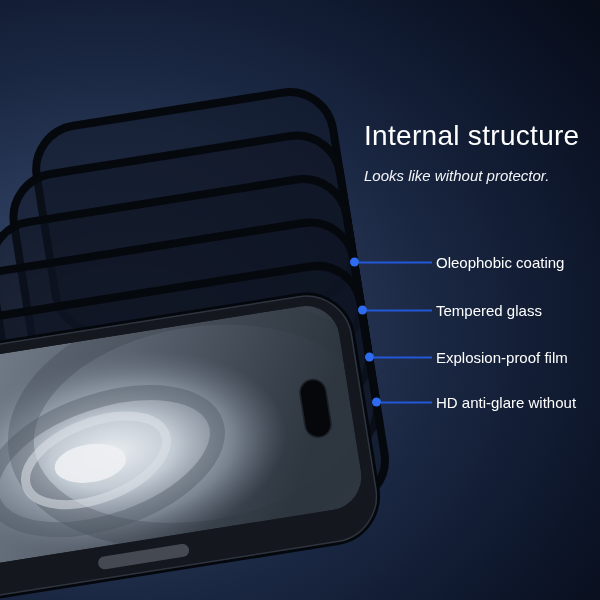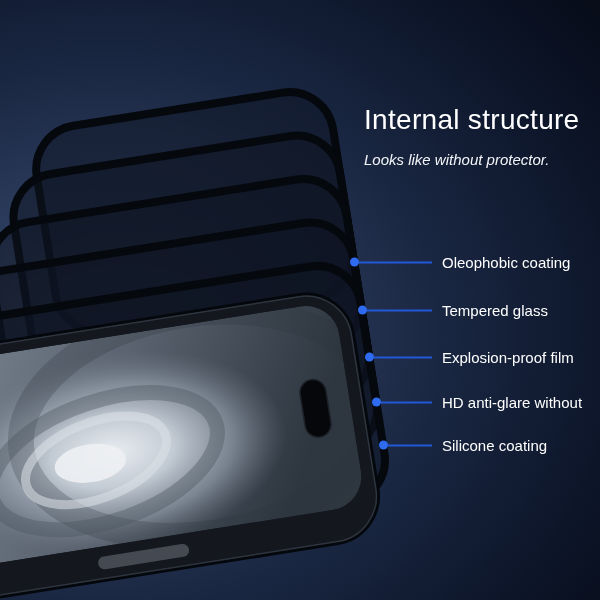--- a/index.html
+++ b/index.html
@@ -9,21 +9,21 @@
     width: 600px;
     height: 600px;
     overflow: hidden;
     font-family: "Liberation Sans", "DejaVu Sans", sans-serif;
     background:
       radial-gradient(640px 520px at 18% 56%,
         #3a4c6e 0%, #2a3a5a 28%, #1a2742 52%, #101a30 72%, #0a1122 88%, #070c18 100%);
   }
   .diagram { position: absolute; left: 0; top: 0; }
 
-  .heading { position: absolute; left: 364px; top: 104px; color: #ffffff; }
+  .heading { position: absolute; left: 364px; top: 120px; color: #ffffff; }
   .heading h1 {
     margin: 0;
     font-size: 28px;
     font-weight: 500;
     letter-spacing: 0.3px;
     white-space: nowrap;
   }
   .heading p {
     margin: 15px 0 0 0;
     font-size: 15px;
@@ -47,21 +47,21 @@
     border-radius: 50%;
     background: #2e6bf0;
   }
   .callout .line {
     flex: none;
     width: var(--lw);
     height: 2px;
     background: #2258d8;
   }
   .callout .txt {
-    margin-left: 10px;
+    margin-left: 4px;
     color: #ffffff;
     font-size: 15px;
     white-space: nowrap;
   }
 </style>
 </head>
 <body>
 
 <div class="stage">
 
@@ -132,19 +132,14 @@
     <span class="line"></span>
     <span class="txt">Explosion-proof film</span>
   </div>
 
   <div class="callout" style="--x:372px; --y:402px; --lw:51px">
     <span class="dot"></span>
     <span class="line"></span>
     <span class="txt">HD anti-glare without</span>
   </div>
 
-  <div class="callout" style="--x:379px; --y:445px; --lw:44px">
-    <span class="dot"></span>
-    <span class="line"></span>
-    <span class="txt">Silicone coating</span>
-  </div>
 
 </div>
 
 </body></html>

